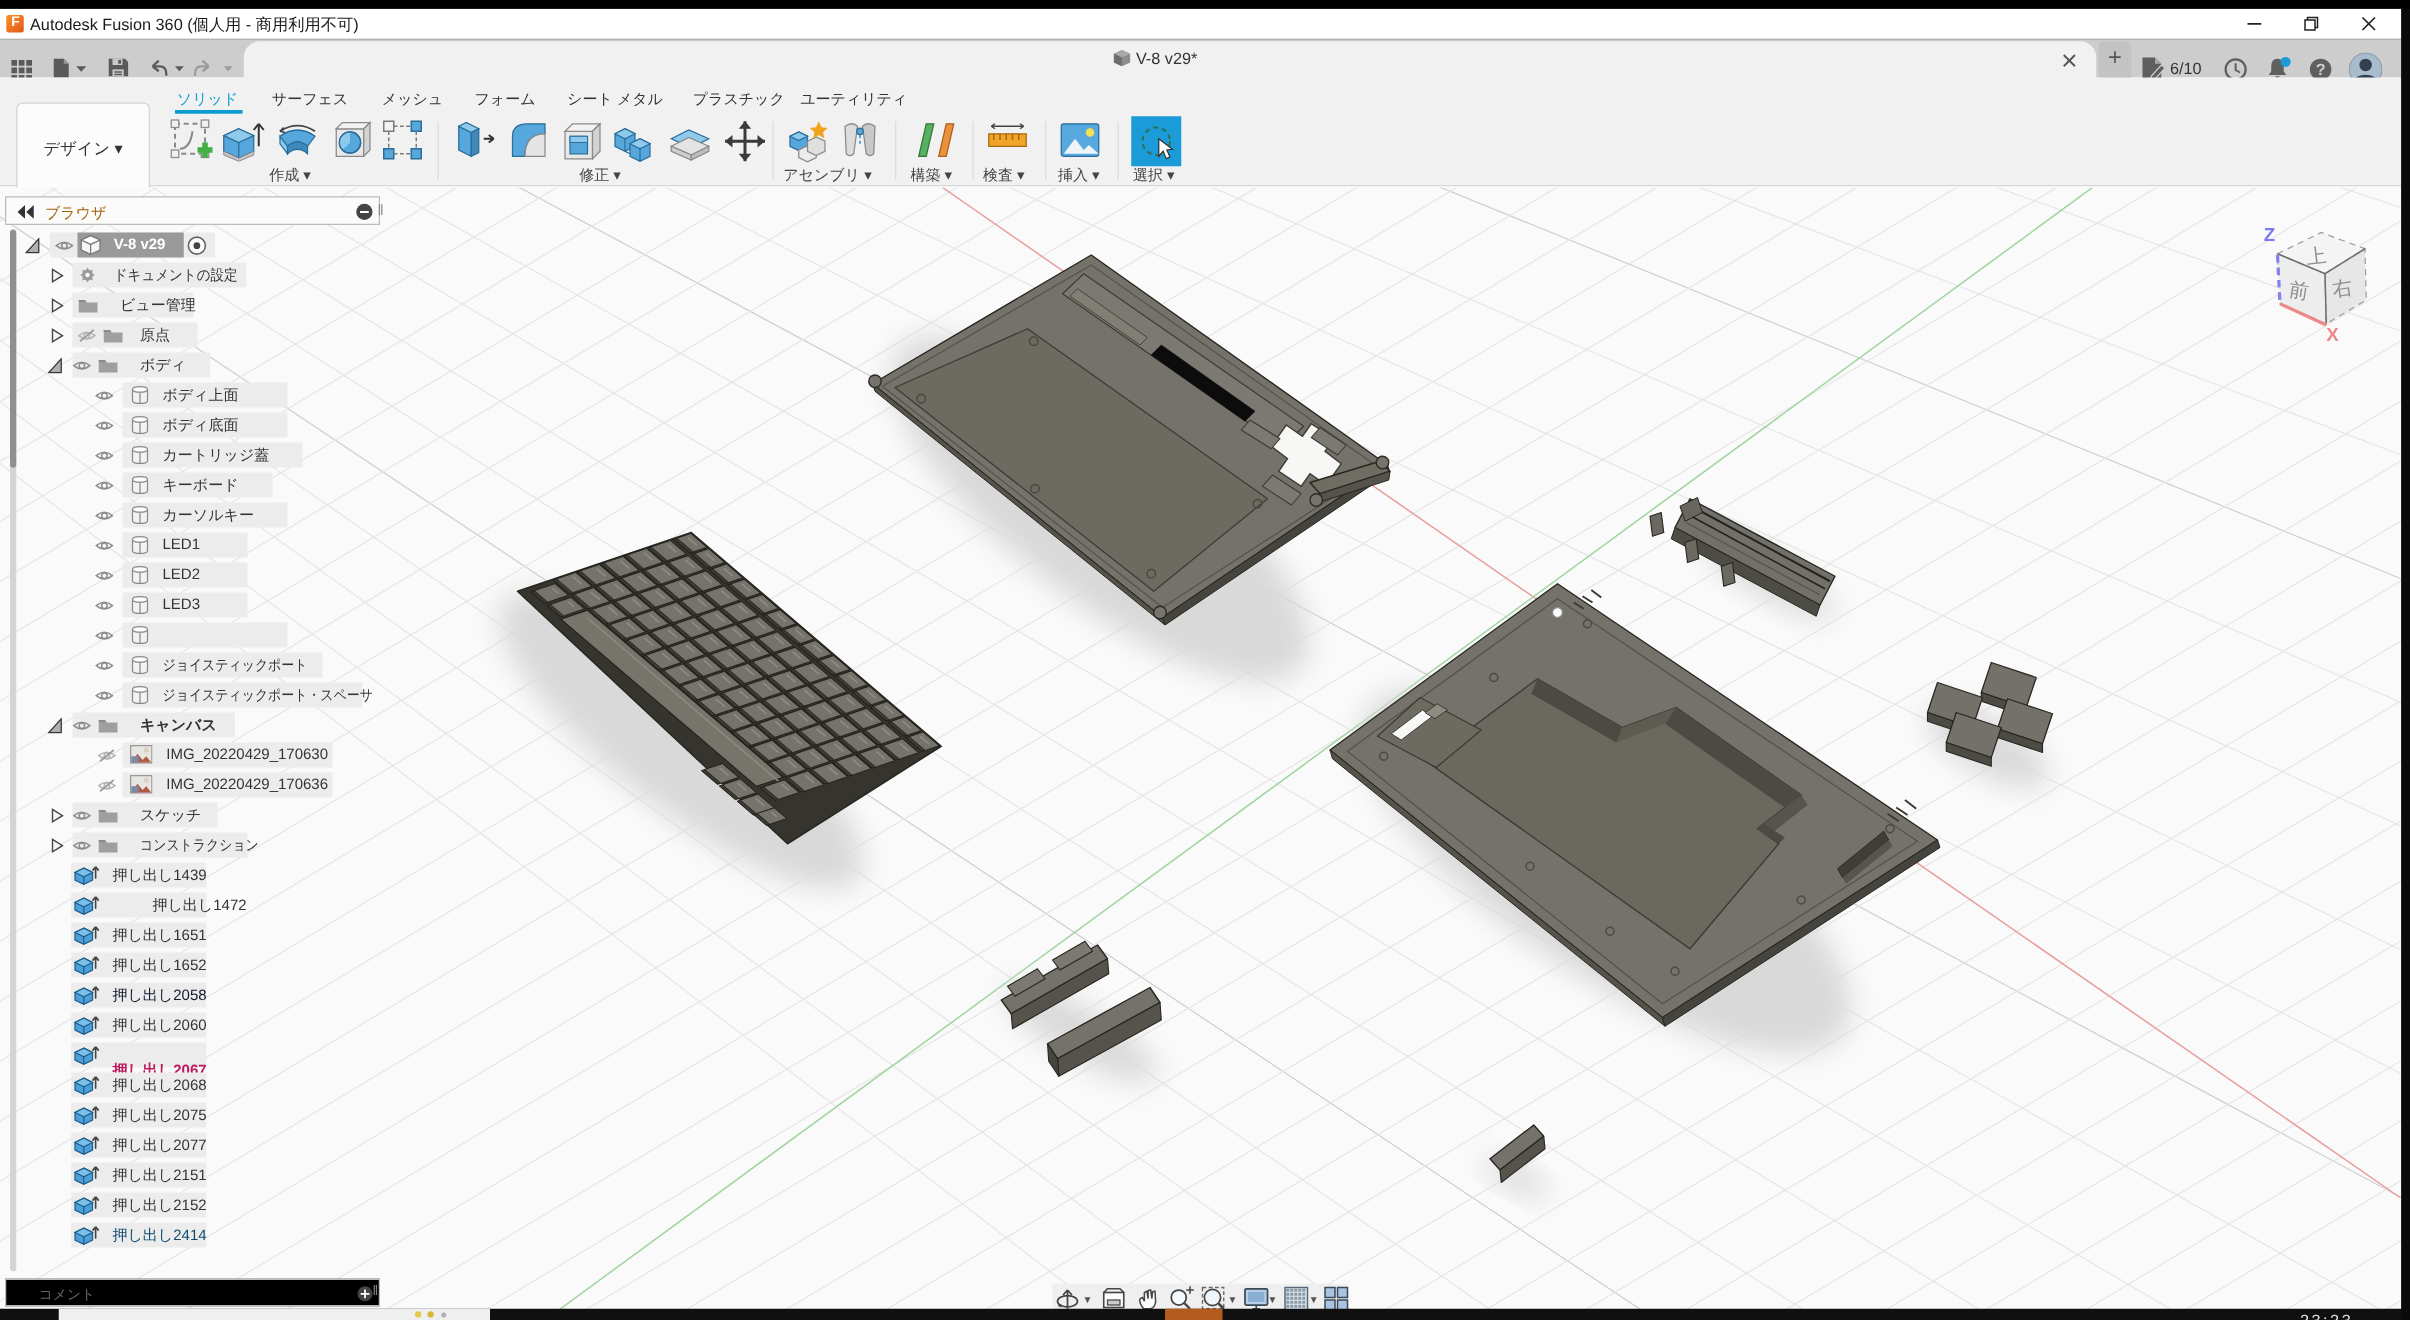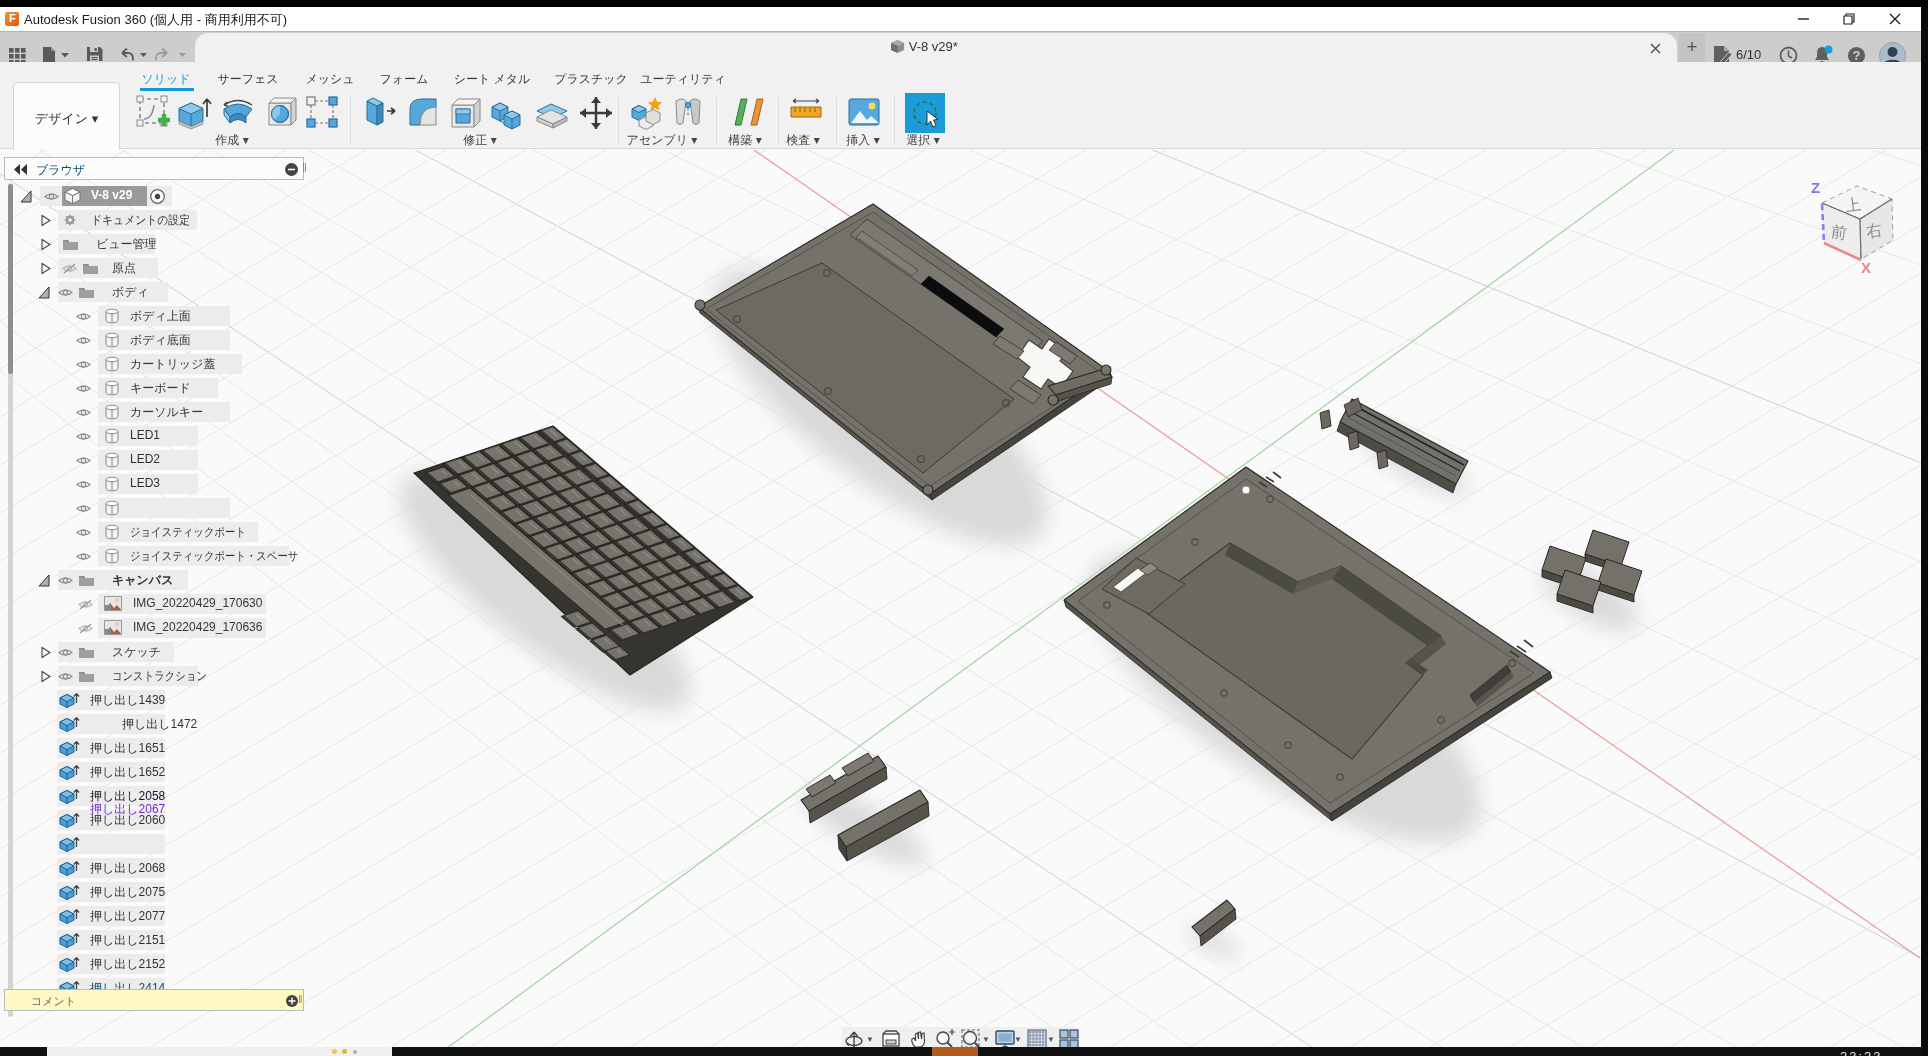--- a/index.html
+++ b/index.html
@@ -22,24 +22,24 @@
 .rtab.sel{color:#0f9ad2;}
 #selunder{position:absolute;left:140px;top:26px;width:54px;height:3px;background:#0f9ad2;}
 #designbtn{position:absolute;left:13px;top:20px;width:107px;height:74px;background:#fcfcfc;border:1px solid #d4d4d4;border-radius:5px;}
 #designbtn span{position:absolute;left:50%;top:50%;transform:translate(-50%,-50%);font-size:13px;color:#333;white-space:nowrap;}
 .gsep{position:absolute;top:35px;width:1px;height:47px;background:#dcdcdc;}
 .glabel{position:absolute;top:70px;transform:translateX(-50%);font-size:12px;color:#444;white-space:nowrap;}
 
 #canvas{position:absolute;left:0;top:143px;width:100%;height:898px;background:#fafafa;overflow:hidden;}
 
 #bheader{position:absolute;left:4px;top:150px;width:300px;height:23px;background:#fbfbfb;border:1px solid #bbb;z-index:5;}
-#bheader .t{position:absolute;left:31px;top:4px;font-size:12px;color:#0c4a6e;}
+#bheader .t{position:absolute;left:31px;top:4px;font-size:12px;color:#a16207;}
 #tree{position:absolute;left:0;top:0;width:0;height:0;z-index:5;font-size:12px;color:#333;}
 
-#comment{position:absolute;left:4px;top:982px;width:300px;height:22px;background:#fef9c3;border:1px solid #bbb;z-index:5;}
+#comment{position:absolute;left:4px;top:1016px;width:300px;height:22px;background:#000000;border:1px solid #bbb;z-index:5;}
 #comment .t{position:absolute;left:26px;top:4px;font-size:11px;color:#666;}
 
 #navbar{position:absolute;left:842px;top:1020px;width:236px;height:23px;background:#efefef;z-index:5;}
 
 #taskstrip{position:absolute;left:0;top:1047px;width:1928px;height:9px;background:#101010;z-index:9;}
 #taskstrip .lightseg{position:absolute;left:47px;top:0;width:345px;height:9px;background:#efefef;}
 #taskstrip .orangeseg{position:absolute;left:932px;top:0;width:46px;height:9px;background:#b35a1e;}
 #rightedge{position:absolute;left:1921px;top:0;width:7px;height:1056px;background:#0a0a0a;z-index:10;}
 #topedge{position:absolute;left:0;top:0;width:1928px;height:7px;background:#000;z-index:10;}
 </style></head>
@@ -1057,21 +1057,21 @@
         <path d="M17.5 13V3.5m0 0l-2.5 3m2.5-3l2.5 3" fill="none" stroke="#444" stroke-width="1.3"></path>
       </svg>
 <div style="position:absolute;left:90px;top:805px;font-size:12px;color:#333;font-weight:normal;white-space:nowrap;">押し出し2060</div>
 <div style="position:absolute;left:57px;top:827px;width:108px;height:20px;background:#ececec;"></div>
 <svg style="position:absolute;left:59px;top:827px" width="21" height="20">
         <path d="M8 4.5L15 8v6l-7 3.5L1 14V8z" fill="#4d9fd8" stroke="#1d5f8f" stroke-width="1"></path>
         <path d="M8 4.5L15 8L8 11.5L1 8z" fill="#7cc0e8" stroke="#1d5f8f" stroke-width="1"></path>
         <path d="M8 11.5v6" stroke="#1d5f8f" stroke-width="1"></path>
         <path d="M17.5 13V3.5m0 0l-2.5 3m2.5-3l2.5 3" fill="none" stroke="#444" stroke-width="1.3"></path>
       </svg>
-<div style="position:absolute;left:90px;top:794px;font-size:12px;color:#6d28d9;font-weight:normal;white-space:nowrap;">押し出し2067</div>
+<div style="position:absolute;left:90px;top:841px;font-size:12px;color:#be185d;font-weight:bold;white-space:nowrap;">押し出し2067</div>
 <div style="position:absolute;left:57px;top:851px;width:108px;height:20px;background:#ececec;"></div>
 <svg style="position:absolute;left:59px;top:851px" width="21" height="20">
         <path d="M8 4.5L15 8v6l-7 3.5L1 14V8z" fill="#4d9fd8" stroke="#1d5f8f" stroke-width="1"></path>
         <path d="M8 4.5L15 8L8 11.5L1 8z" fill="#7cc0e8" stroke="#1d5f8f" stroke-width="1"></path>
         <path d="M8 11.5v6" stroke="#1d5f8f" stroke-width="1"></path>
         <path d="M17.5 13V3.5m0 0l-2.5 3m2.5-3l2.5 3" fill="none" stroke="#444" stroke-width="1.3"></path>
       </svg>
 <div style="position:absolute;left:90px;top:853px;font-size:12px;color:#333;font-weight:normal;white-space:nowrap;">押し出し2068</div>
 <div style="position:absolute;left:57px;top:875px;width:108px;height:20px;background:#ececec;"></div>
 <svg style="position:absolute;left:59px;top:875px" width="21" height="20">

